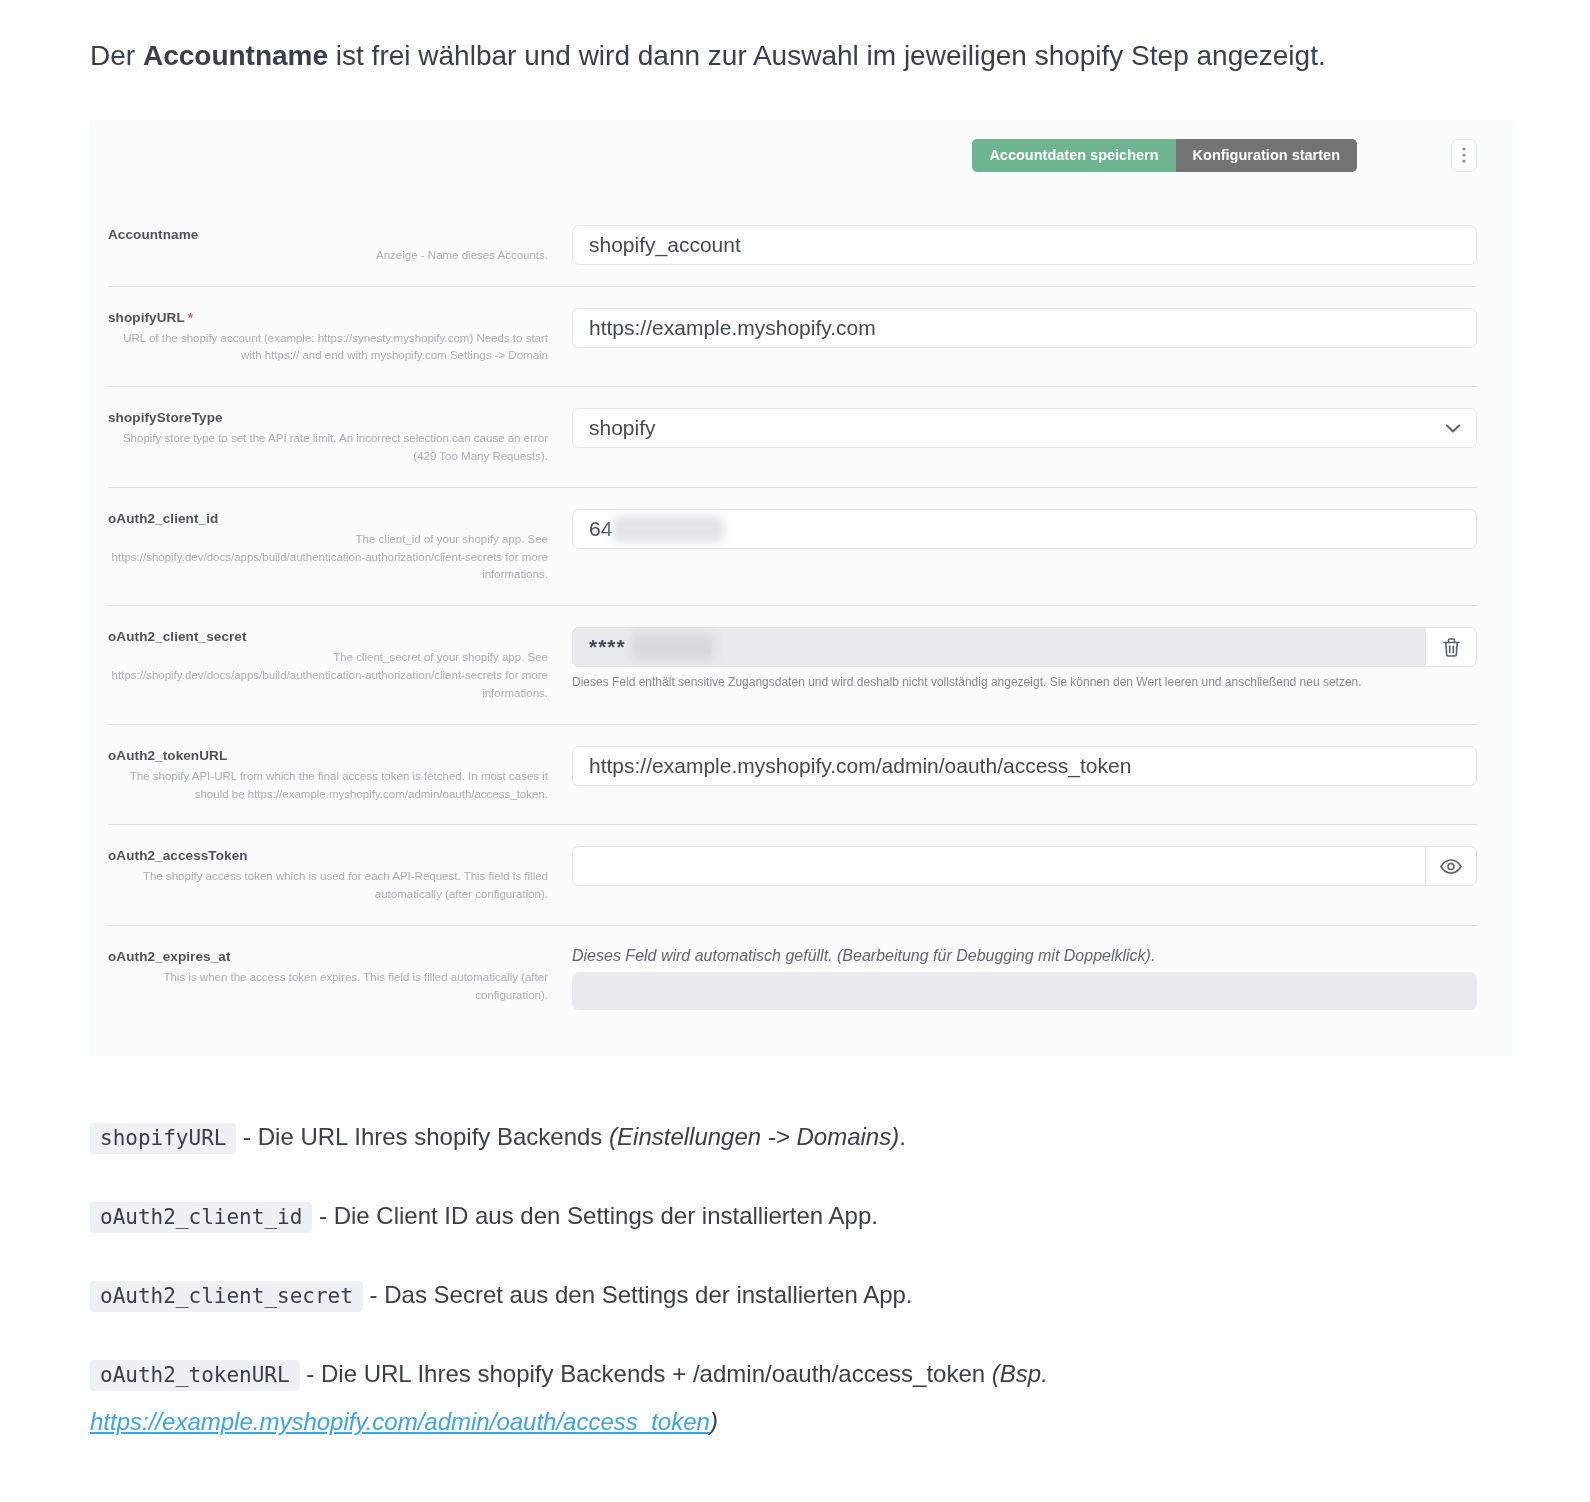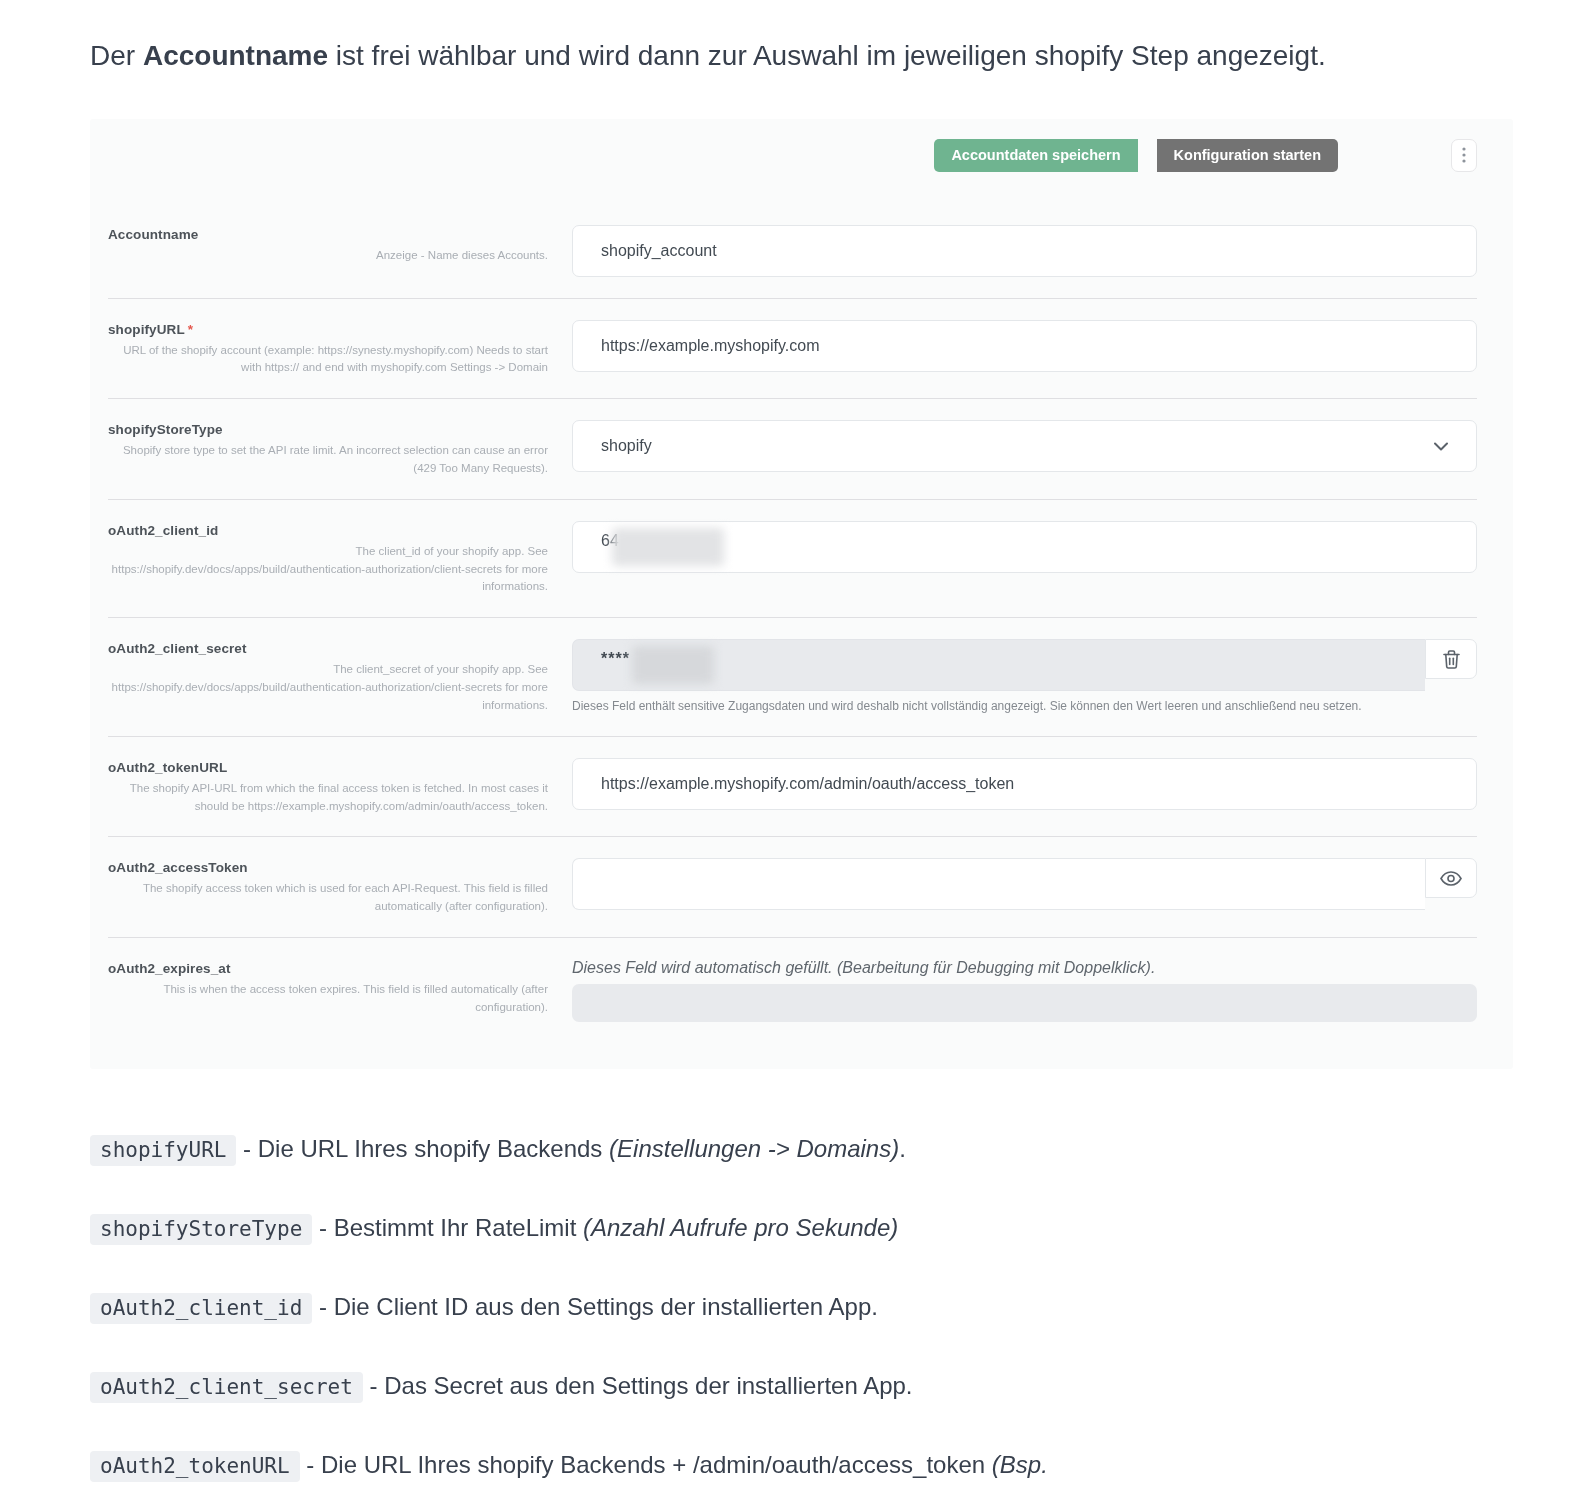--- a/index.html
+++ b/index.html
@@ -27,21 +27,20 @@
     background: #fafbfb;
     border-radius: 3px;
     padding: 20px 36px 26px 18px;
     margin-bottom: 56px;
   }
   .toolbar {
     display: flex;
     align-items: center;
     justify-content: flex-end;
     margin: 0 0 32px 0;
-    gap: 19px;
   }
   .btn {
     border: none;
     height: 33px;
     padding: 0 17px;
     font-family: "Liberation Sans", sans-serif;
     font-size: 14.5px;
     font-weight: 700;
     color: #ffffff;
     cursor: pointer;
@@ -81,27 +80,27 @@
     margin-top: 5px;
     font-size: 11.5px;
     line-height: 1.55;
     color: #a9aeb4;
     text-align: right;
   }
   .fcontrol { flex: 1; min-width: 0; }
 
   .finput, .fselect, .ftextfield {
     width: 100%;
-    height: 52px;
+    height: 40px;
     background: #ffffff;
     border: 1px solid #e4e7ea;
     border-radius: 7px;
-    padding: 0 28px;
+    padding: 0 16px;
     font-family: "Liberation Sans", sans-serif;
-    font-size: 16px;
+    font-size: 21px;
     color: #424a52;
   }
   .finput { outline: none; }
   .fselect {
     display: flex;
     align-items: center;
     justify-content: space-between;
     cursor: pointer;
     text-align: right;
   }
@@ -326,21 +325,20 @@
           <div class="auto-note">Dieses Feld wird automatisch gefüllt. (Bearbeitung für Debugging mit Doppelklick).</div>
           <div class="disabled-box"></div>
         </div>
       </div>
 
     </div>
   </div>
 
   <p class="docline"><span class="codechip">shopifyURL</span><span> - Die URL Ihres shopify Backends </span><em>(Einstellungen -&gt; Domains)</em><span>.</span></p>
 
-  <p class="docline"><span class="codechip">shopifyStoreType</span><span> - Bestimmt Ihr RateLimit </span><em>(Anzahl Aufrufe pro Sekunde)</em></p>
 
   <p class="docline"><span class="codechip">oAuth2_client_id</span><span> - Die Client ID aus den Settings der installierten App.</span></p>
 
   <p class="docline"><span class="codechip">oAuth2_client_secret</span><span> - Das Secret aus den Settings der installierten App.</span></p>
 
   <p class="docline"><span class="codechip">oAuth2_tokenURL</span><span> - Die URL Ihres shopify Backends + /admin/oauth/access_token </span><em>(Bsp. </em><a href="#" class="doclink">https://example.myshopify.com/admin/oauth/access_token</a><em>)</em></p>
 
 </div>
 
 </body></html>

